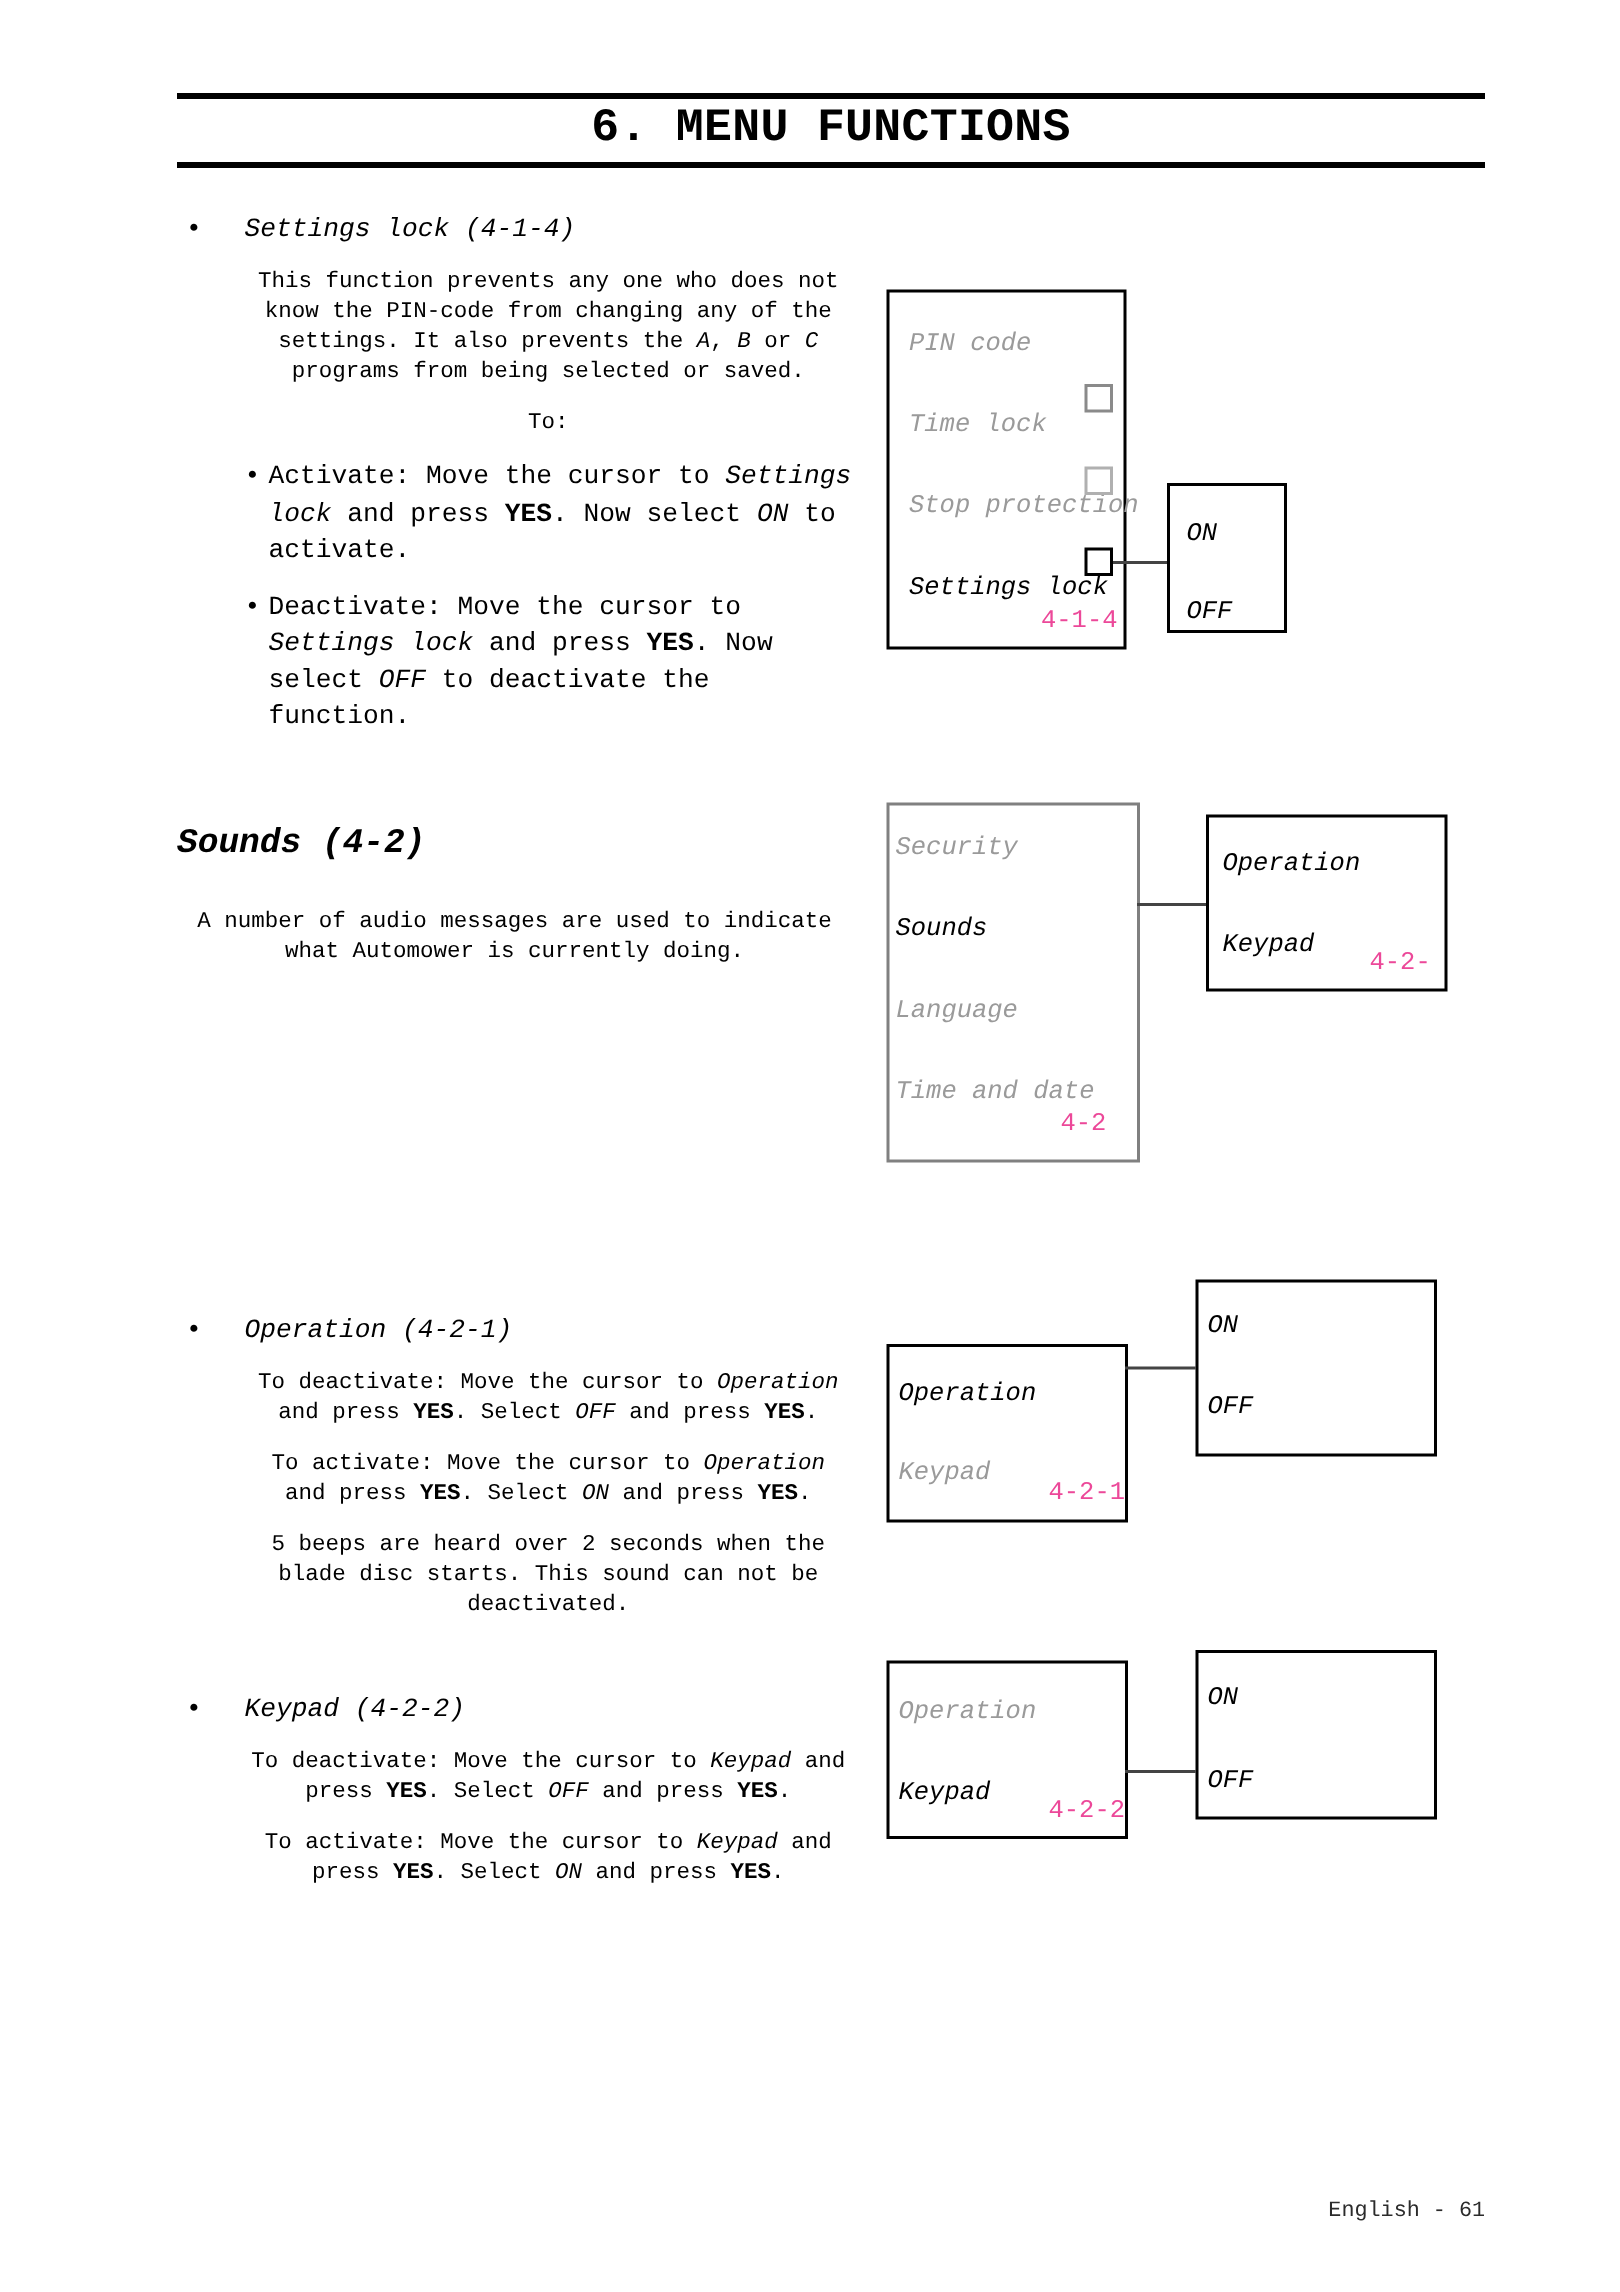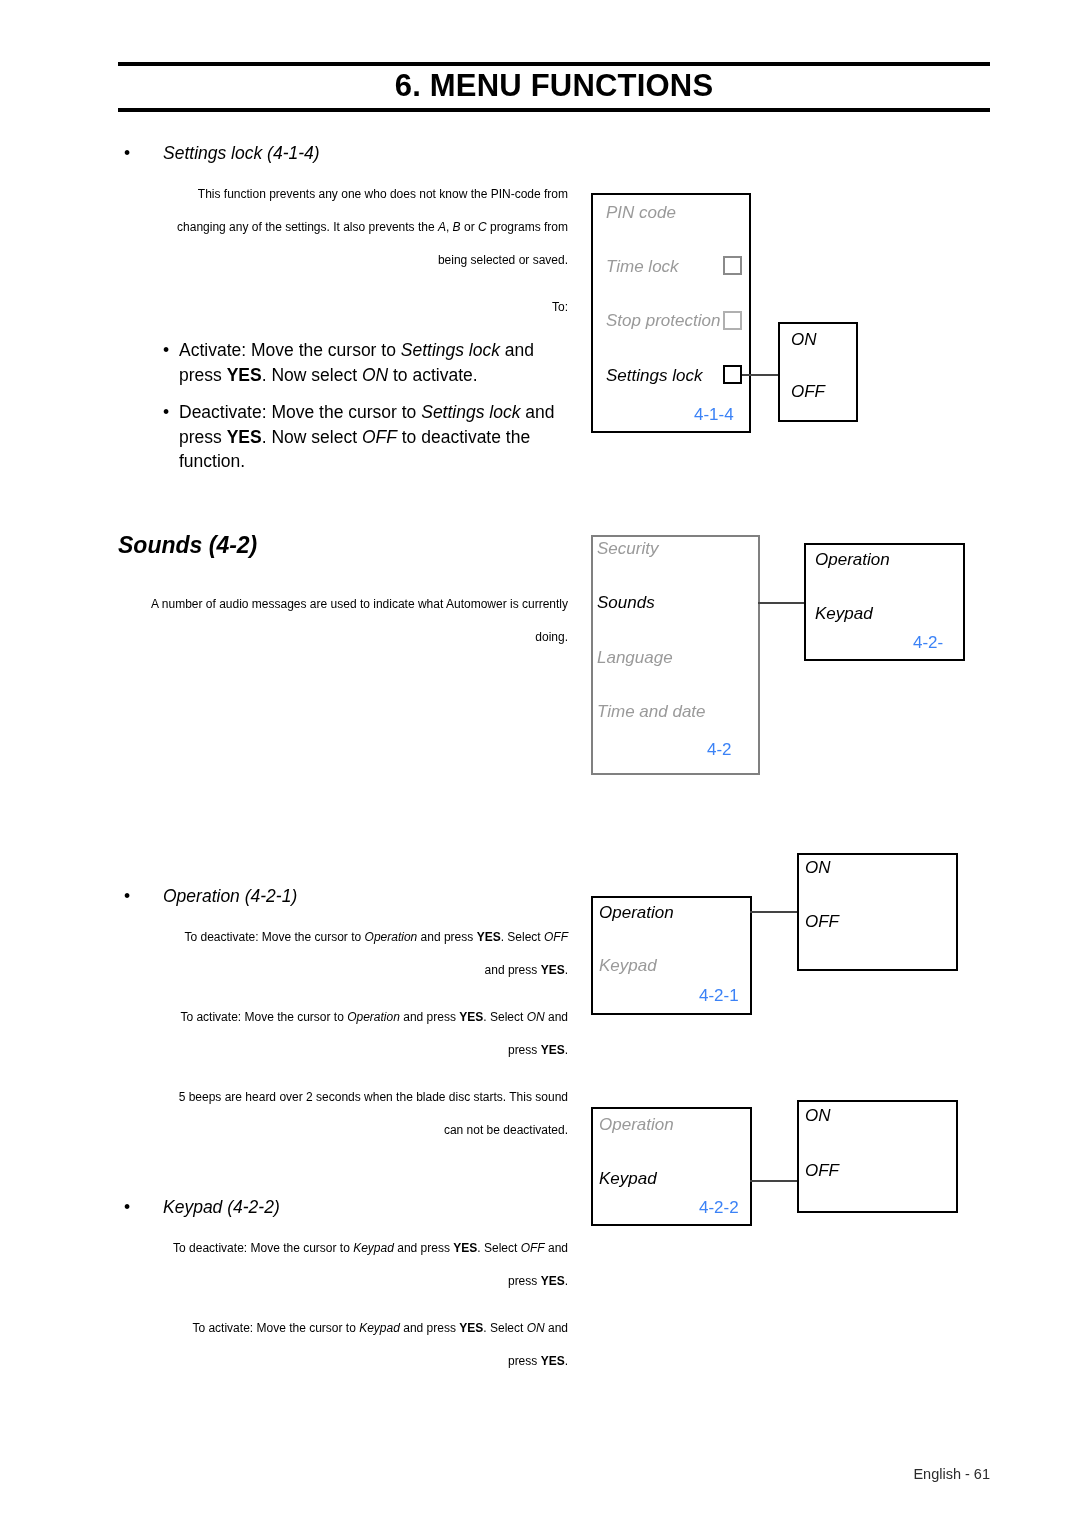--- a/index.html
+++ b/index.html
@@ -10,20 +10,21 @@
   body {
     font-family: "Liberation Sans", sans-serif;
     color: #000000;
   }
   #page {
     position: relative;
     width: 1080px;
     height: 1528px;
     background: #ffffff;
     overflow: hidden;
+    font-family: Liberation Mono, monospace;
   }
 
   
   .hdr-rule {
     position: absolute;
     left: 118px;
     width: 872px;
     background: #000;
   }
   .hdr-rule.top { top: 62px; height: 4px; }
@@ -55,24 +56,24 @@
   .bullet-head .dot {
     position: absolute;
     left: 6px;
     top: 0;
     font-style: normal;
     font-size: 17.5px;
   }
 
   .para {
     padding-left: 45px;
-    font-size: 12px;
-    line-height: 33px;
+    font-size: 15px;
+    line-height: 20px;
     margin-bottom: 14px;
-    text-align: right;
+    text-align: center;
   }
   .para i { font-style: italic; }
   .para b { font-weight: bold; }
 
   .sub-list { padding-left: 45px; margin-bottom: 14px; }
   .sub-item {
     position: relative;
     padding-left: 16px;
     font-size: 17.5px;
     line-height: 24.5px;
@@ -100,28 +101,29 @@
     background: #fff;
     box-sizing: border-box;
   }
   .dg-box.grey { border-color: #808080; }
   .dg-item {
     position: absolute;
     font-style: italic;
     font-size: 17px;
     line-height: 20px;
     white-space: nowrap;
+    margin-top: 17px;
   }
   .dg-item.off { color: #9a9a9a; }
   .dg-item.on  { color: #000000; }
   .dg-code {
     position: absolute;
     font-size: 17px;
     font-style: normal;
-    color: #3b82f6;
+    color: #ec4899;
     white-space: nowrap;
   }
   .dg-check {
     position: absolute;
     width: 19px;
     height: 19px;
     border: 2px solid #000;
     box-sizing: border-box;
     background: #fff;
   }

